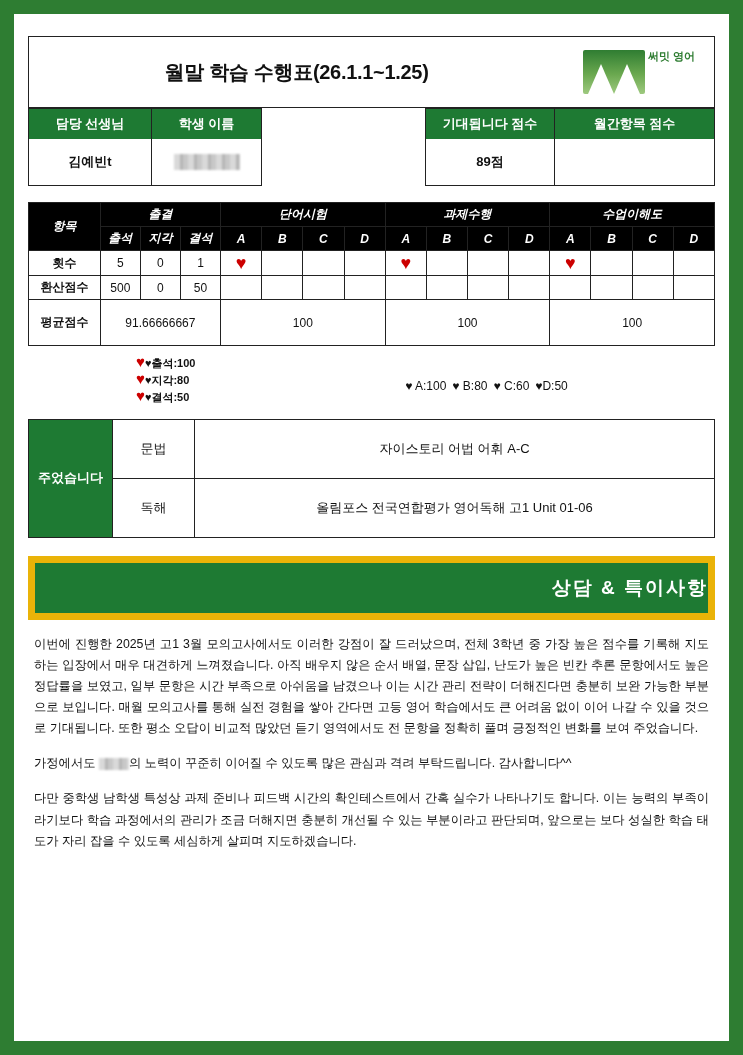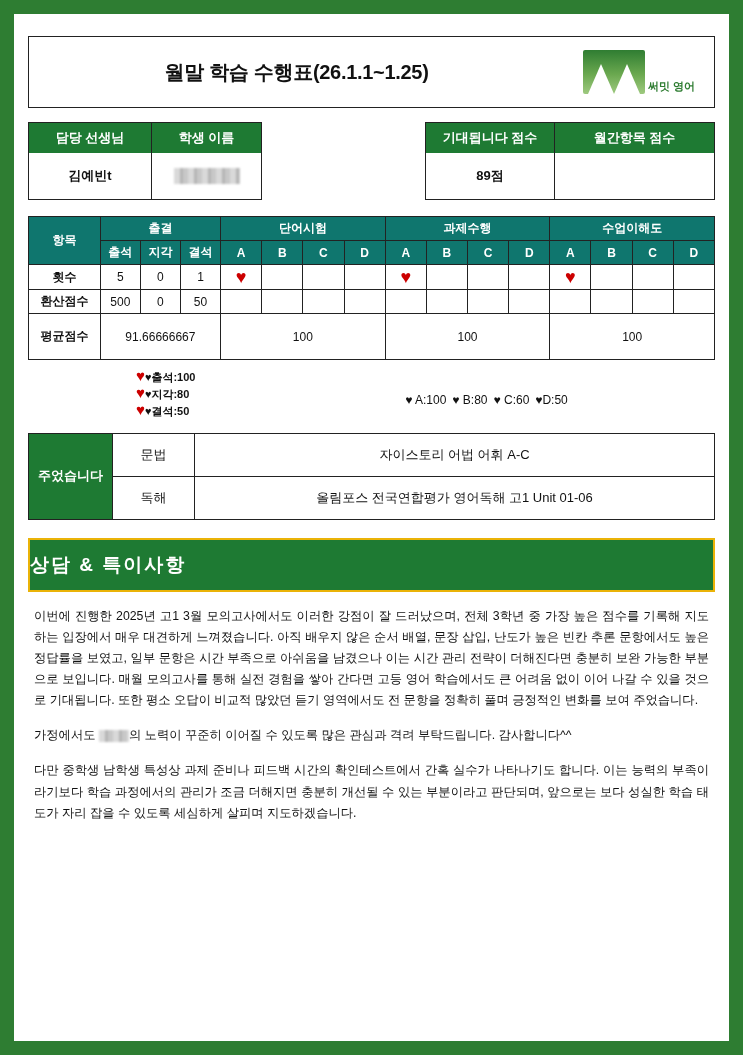--- a/index.html
+++ b/index.html
@@ -48,21 +48,20 @@
   .logo-cell {
     width: 150px;
     display: flex;
     align-items: center;
     justify-content: center;
     position: relative;
     background: #fff;
   }
   .logo-wrap {
     display: flex;
-    align-items: flex-end;
     gap: 3px;
   }
   .logo-mark {
     width: 62px; height: 44px;
     background: linear-gradient(180deg,#2f7d32 0%, #6aa84f 55%, #9ec97f 100%);
     position: relative;
     overflow: hidden;
     border-radius: 2px;
   }
   .logo-mark:before, .logo-mark:after {
@@ -79,21 +78,20 @@
     font-size: 11px;
     font-weight: bold;
     color: #2f7d32;
     line-height: 1.1;
     padding-bottom: 2px;
     white-space: nowrap;
   }
   
   .info-row {
     display: flex;
-    margin-top: 14px;
     align-items: flex-end;
   }
   .info-left, .info-right { display: flex; }
   .spacer { flex: 1; }
   .cellbox { border: 1px solid #222; }
   .hdr {
     background: #1e7a33;
     color: #ffffff;
     font-weight: bold;
     font-size: 13px;
@@ -130,23 +128,24 @@
     table-layout: fixed;
   }
   table.grid th, table.grid td {
     border: 1px solid #222;
     font-size: 12px;
     text-align: center;
     color: #111;
     padding: 3px 2px;
   }
   table.grid th.green {
-    background: #0f766e;
+    background: #000000;
     color: #fff;
     font-weight: bold;
+    font-style: italic;
   }
   table.grid td.lbl { font-weight: bold; font-size: 12px; }
   .heart { color: #cc0000; font-size: 15px; line-height: 1; }
   .heart.big { font-size: 18px; }
   
   .legend-row {
     display: flex;
     margin-top: 8px;
     font-size: 11px;
     color: #111;
@@ -167,41 +166,41 @@
   table.progress {
     border-collapse: collapse;
     width: 100%;
     margin-top: 14px;
     table-layout: fixed;
   }
   table.progress td {
     border: 1px solid #222;
     font-size: 13px;
     text-align: center;
-    padding: 12px 4px;
+    padding: 20px 4px;
     color: #111;
   }
   table.progress td.side {
     background: #1e7a33;
     color: #fff;
     font-weight: bold;
     width: 84px;
   }
   table.progress td.sub { width: 82px; font-weight: normal; }
   
   .consult-head {
     margin-top: 18px;
     background: #1e7a33;
     color: #fff;
-    text-align: left;
+    text-align: right;
     font-size: 19px;
     font-weight: bold;
     padding: 12px 0;
     letter-spacing: 2px;
-    border: 2px solid #eab308;
+    border: 7px solid #eab308;
   }
   .consult-body {
     padding: 14px 6px 0 6px;
     font-size: 12.3px;
     line-height: 1.72;
     color: #111;
     text-align: justify;
   }
   .consult-body p { margin: 0 0 14px 0; }
 </style>

